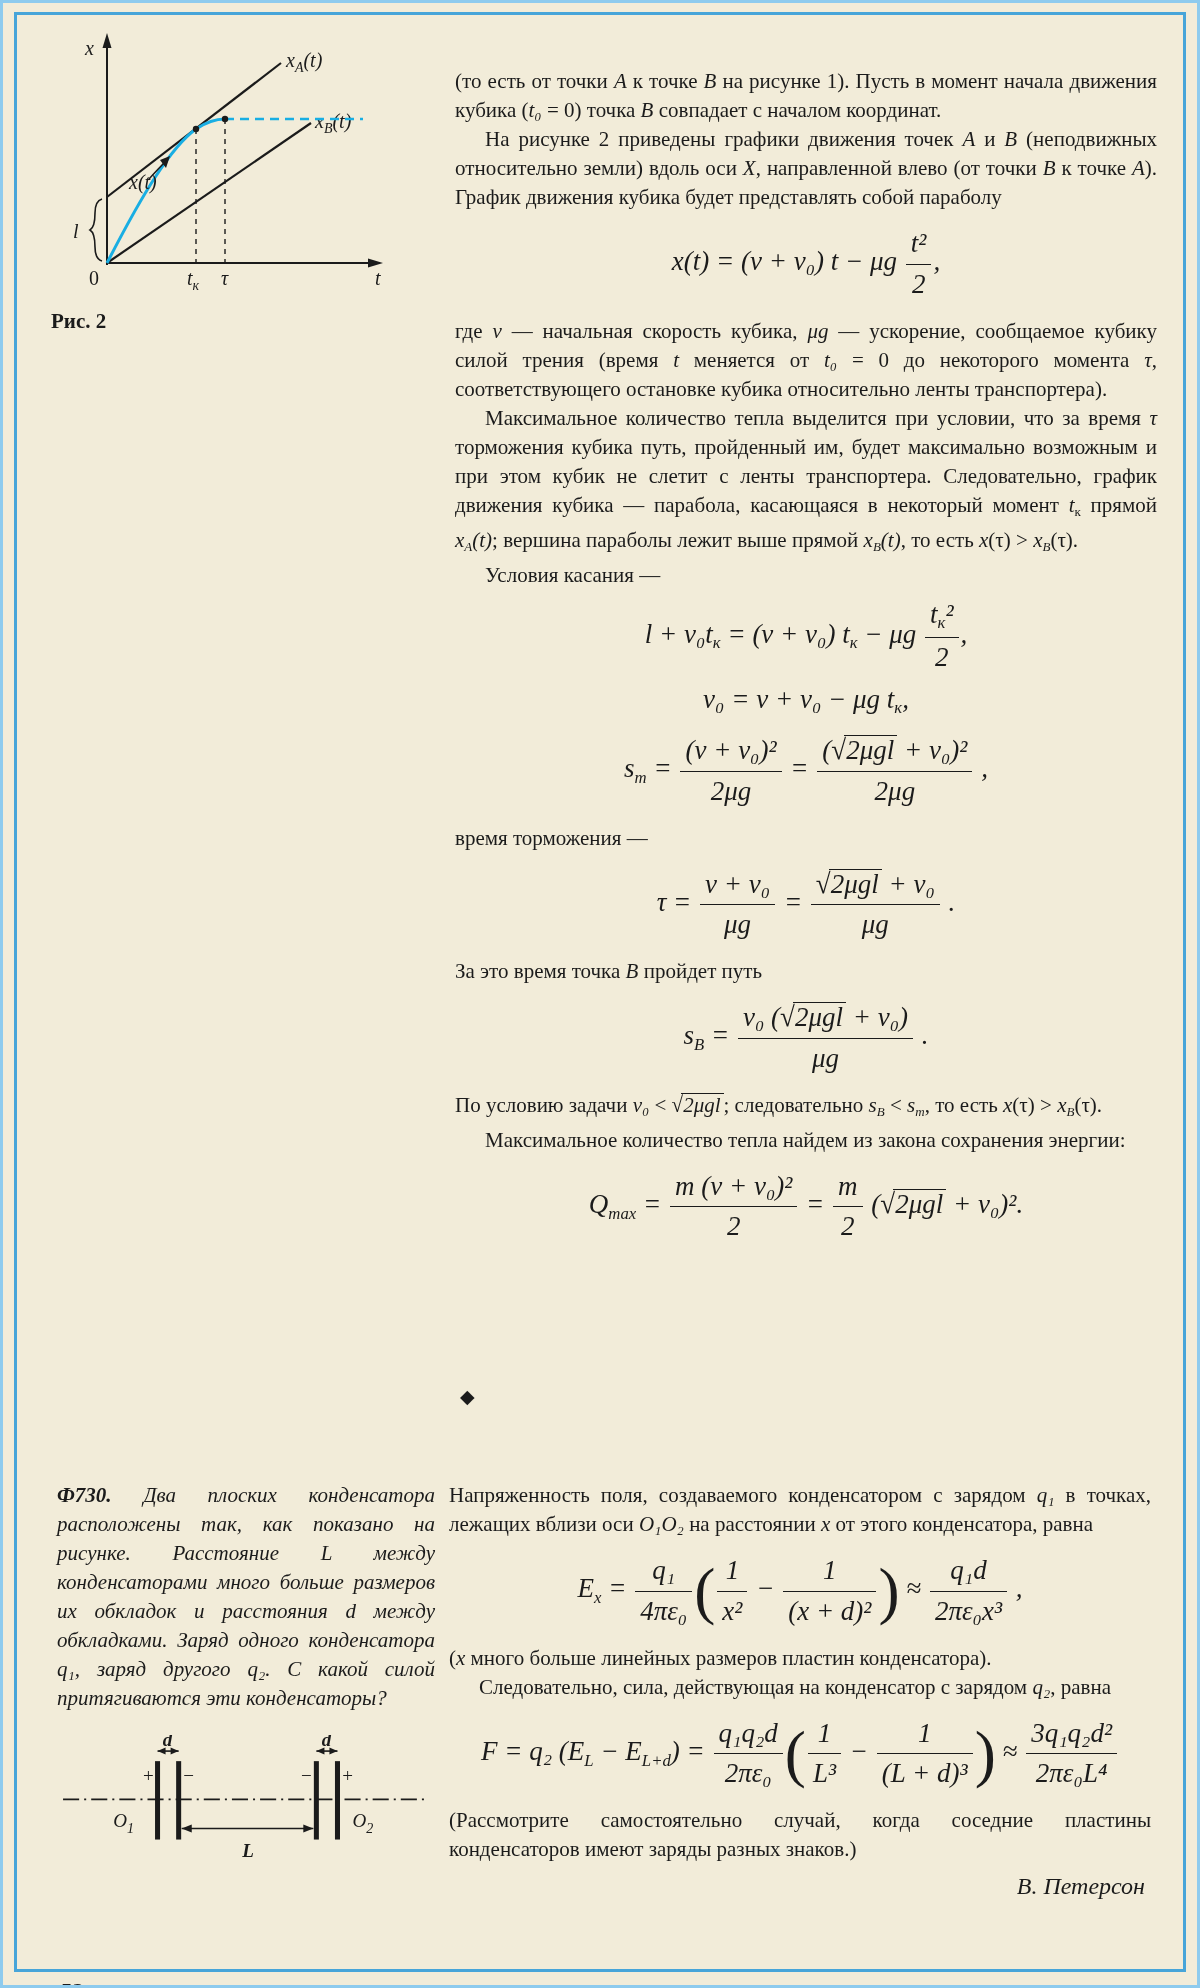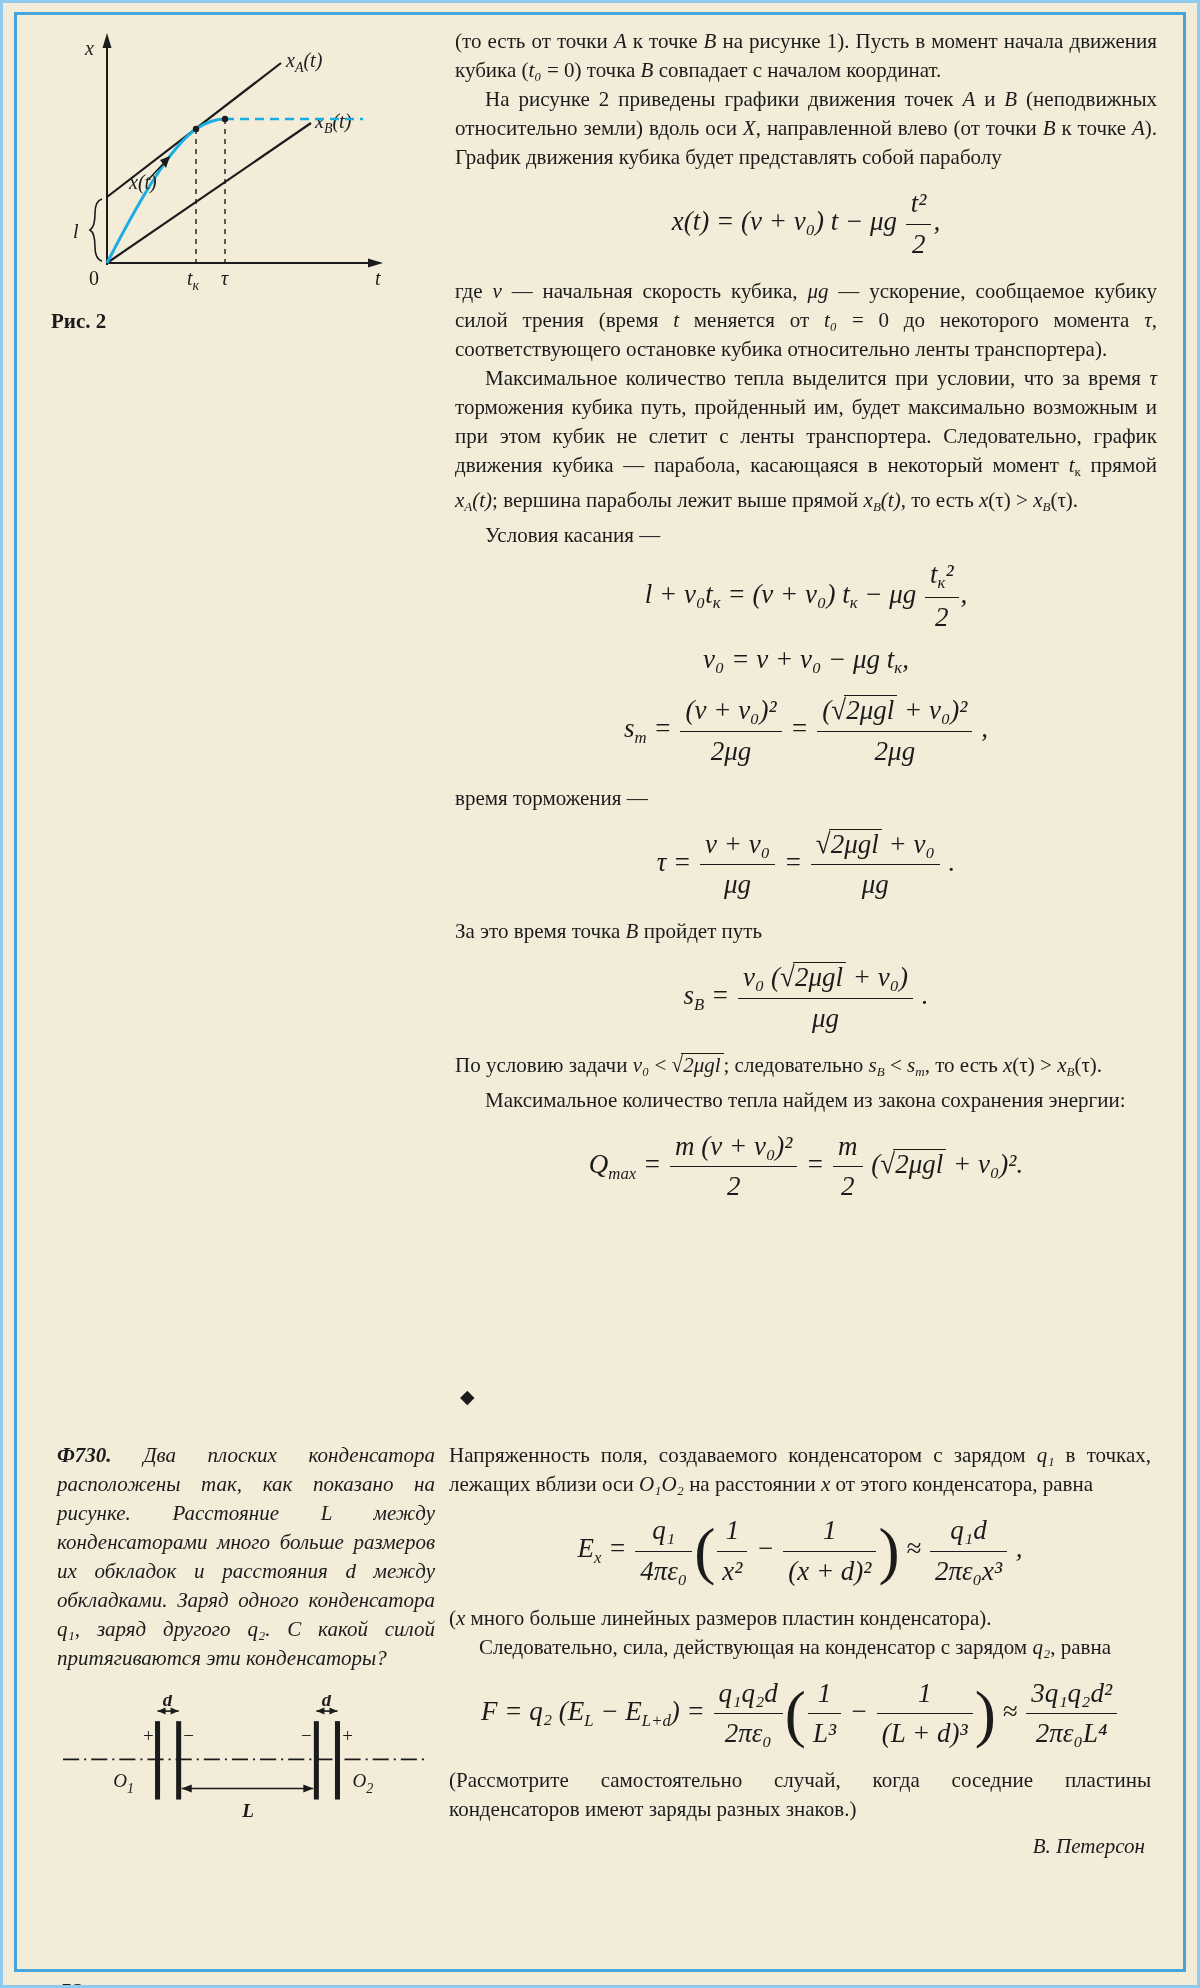--- a/index.html
+++ b/index.html
@@ -7,21 +7,21 @@
   .page {
     position:relative; width:1200px; height:1988px;
     background:#f2ecd9; border:3px solid #8ecbee;
     font-family:"Liberation Serif","DejaVu Serif",serif;
     color:#1b1b1b; overflow:hidden;
   }
   .frame {
     position:absolute; inset:9px 11px 13px 11px;
     border:3px solid #47a5d9; pointer-events:none;
   }
-  .txt { font-size:21px; line-height:29px; text-align:justify; }
+  .txt { font-size:21px; line-height:29px; text-align:justify;margin-top:40px; }
   p.ind { text-indent:30px; }
   .eq {
     font-size:27px; text-align:center; font-style:italic;
     margin:15px 0; white-space:nowrap; line-height:1.25;
   }
   .eq-tight { margin:8px 0; }
   .frac { display:inline-block; vertical-align:middle; text-align:center; padding:0 2px; }
   .frac .num { display:block; padding:0 5px 3px; }
   .frac .den { display:block; border-top:1.5px solid currentColor; padding:3px 5px 0; }
   .sqrt { display:inline-block; white-space:nowrap; }
@@ -32,21 +32,21 @@
   .rt-b { font-weight:bold; }
   .rt-big { font-size:235%; font-style:normal; vertical-align:middle; line-height:0; font-weight:300; }
   .fig2block { position:absolute; left:40px; top:24px; width:362px; }
   .figcap2 { font-weight:bold; font-size:21px; margin:10px 0 0 8px; }
   .rcoltop { position:absolute; left:452px; top:24px; width:702px; }
   .diamond { position:absolute; left:457px; top:1382px; font-size:19px; }
   .lcolbot { position:absolute; left:54px; top:1438px; width:378px; }
   .lcolbot .txt { font-style:italic; }
   .capfig { margin-top:22px; width:100%; }
   .rcolbot { position:absolute; left:446px; top:1438px; width:702px; }
-  .author { text-align:right; font-style:italic; font-size:21px; margin-top:8px; padding-right:6px; }
+  .author { text-align:right; font-style:italic; font-size:24px; margin-top:8px; padding-right:6px; }
   .pagenum { position:absolute; left:58px; top:1976px; font-weight:bold; font-size:23px; }
   
   .k-line  { stroke:#1b1b1b; stroke-width:2;   fill:none; }
   .k-line2 { stroke:#1b1b1b; stroke-width:2.2; fill:none; }
   .k-dash  { stroke:#1b1b1b; stroke-width:1.4; stroke-dasharray:5 5; }
   .k-thin  { stroke:#1b1b1b; stroke-width:1.6; }
   .c-curve { stroke:#19aee3; stroke-width:3;   fill:none; }
   .c-dash  { stroke:#19aee3; stroke-width:2.6; stroke-dasharray:9 6; }
   .dashdot { stroke:#1b1b1b; stroke-width:1.6; stroke-dasharray:16 5 2 5; }
   .plate   { stroke:#1b1b1b; stroke-width:5; }

